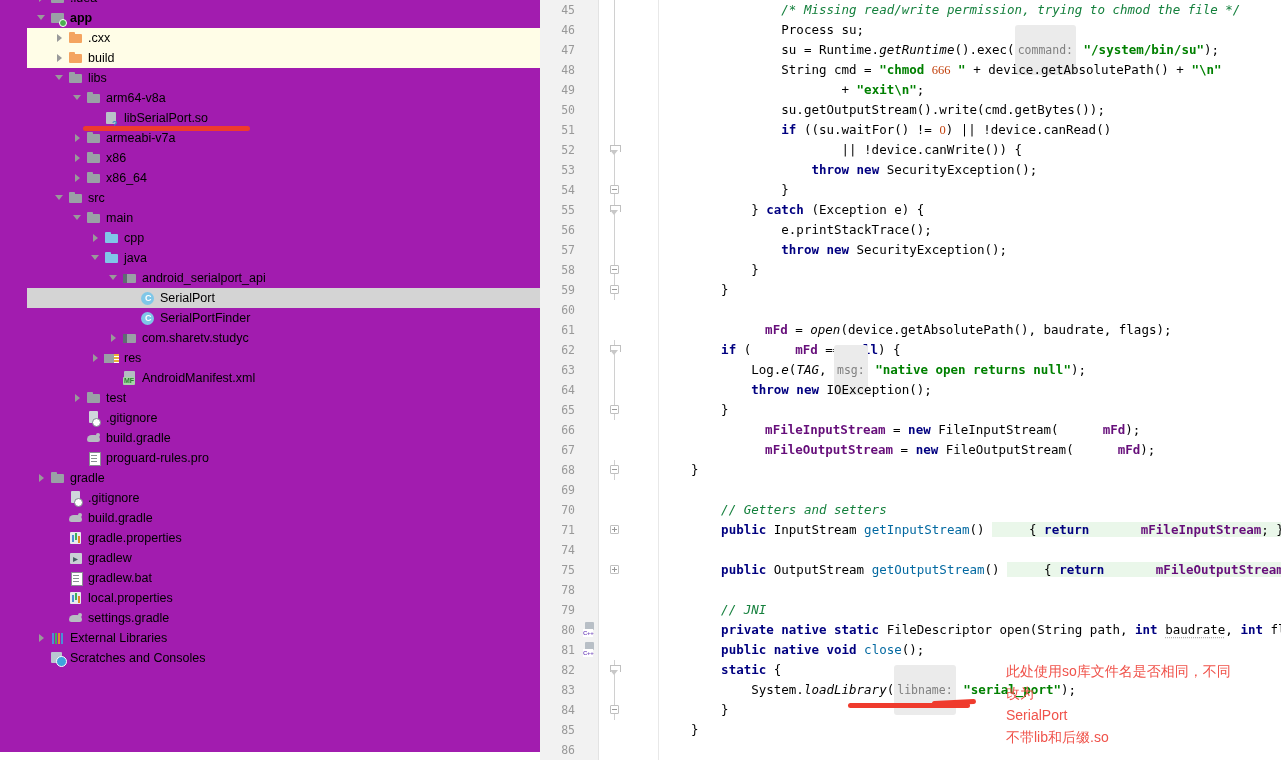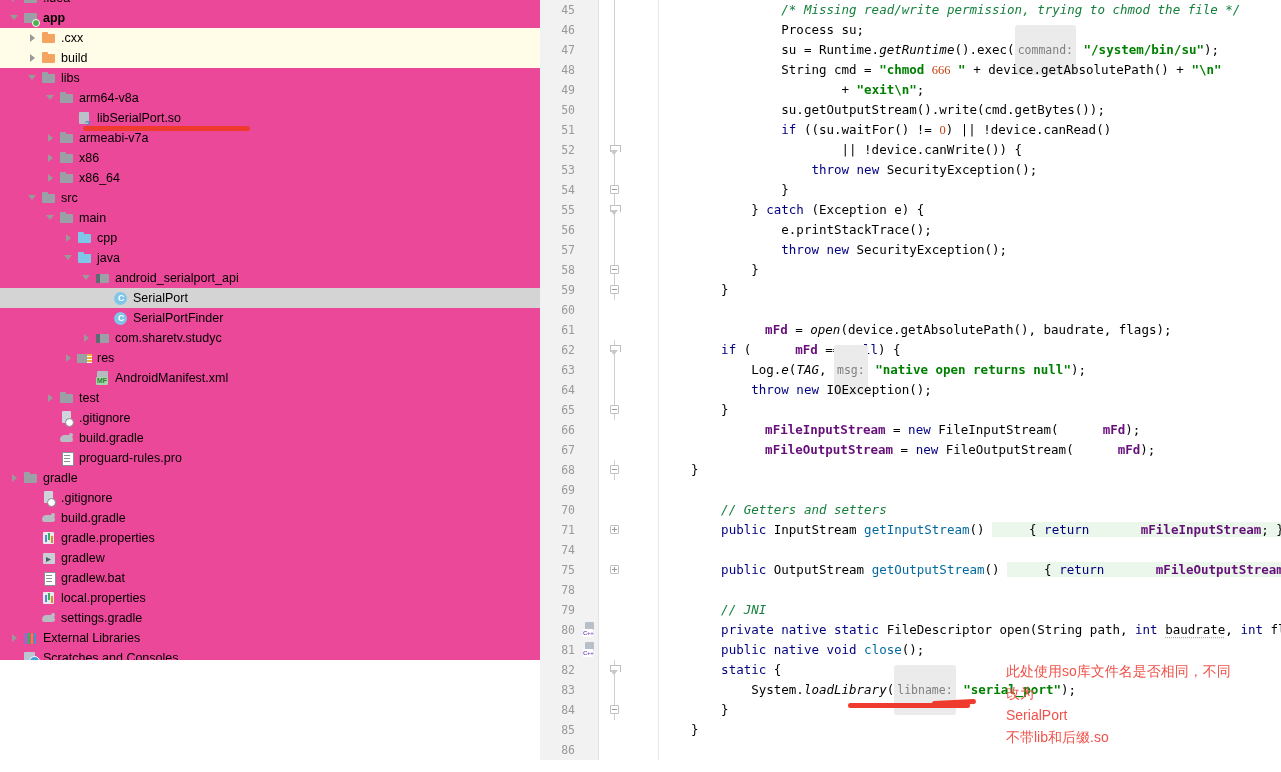--- a/index.html
+++ b/index.html
@@ -14,24 +14,25 @@
     position: relative;
     width: 1281px; height: 772px;
     display: flex;
     background: #ffffff;
   }
 
   
   #sidebar {
     position: relative;
     width: 540px;
-    height: 660px;
-    background: #ec4899;
+    height: 752px;
+    background: #a21caf;
     overflow: hidden;
     flex: 0 0 540px;
+    padding-left: 27px;
   }
   .tree-row {
     position: relative;
     height: 20px;
     line-height: 20px;
     display: flex;
     align-items: center;
     white-space: nowrap;
     font-size: 12.5px;
     color: #000000;
@@ -467,21 +468,21 @@
     font-size: 6px;
     font-weight: bold;
     color: #7e57c2;
     background: #ffffff;
     line-height: 8px;
     letter-spacing: -0.3px;
     font-family: "Liberation Sans", sans-serif;
   }
 
   
-  .kw  { color: #000080; font-weight: normal; margin-top: 16px; }
+  .kw  { color: #000080; font-weight: bold; margin-top: 16px; }
   .str { color: #008000; font-weight: bold; }
   .num { color: #c2410c; font-family: Liberation Serif, serif; }
   .cmt { color: #15803d; font-style: italic; text-align: right; }
   .fld { color: #660e7a; font-weight: bold; margin-left: 44px; }
   .mth { color: #000000; font-style: italic; }
   .stc { color: #000000; font-style: italic; }
   .gry { color: #0369a1; }
   .hint {
     color: #808080;
     background: #ebebeb;

